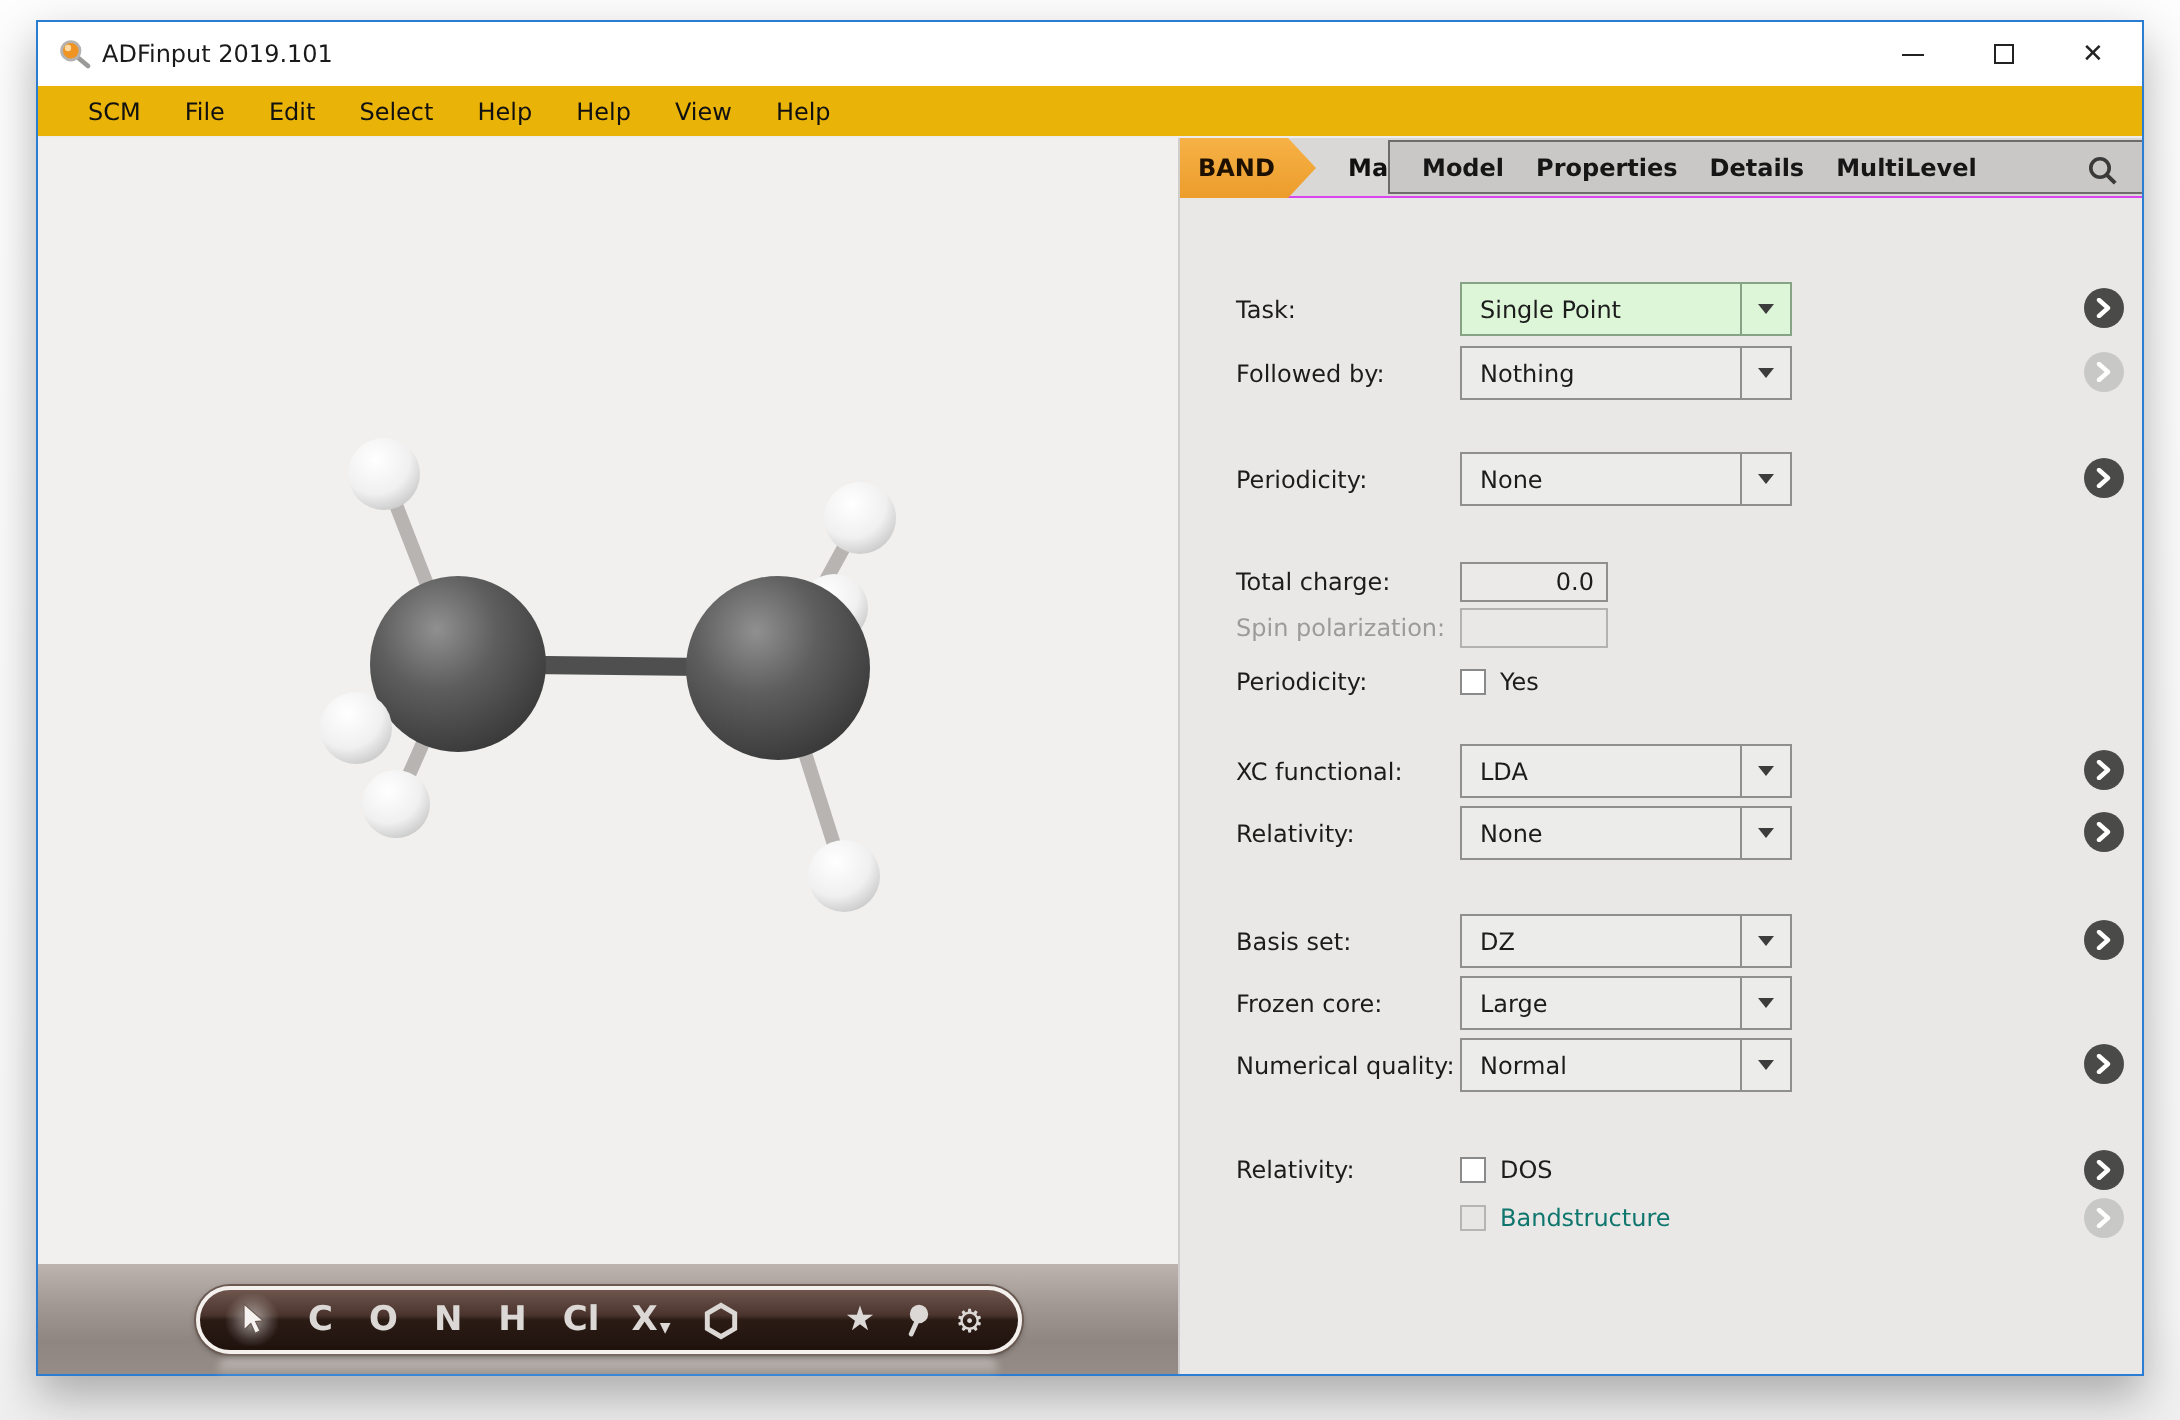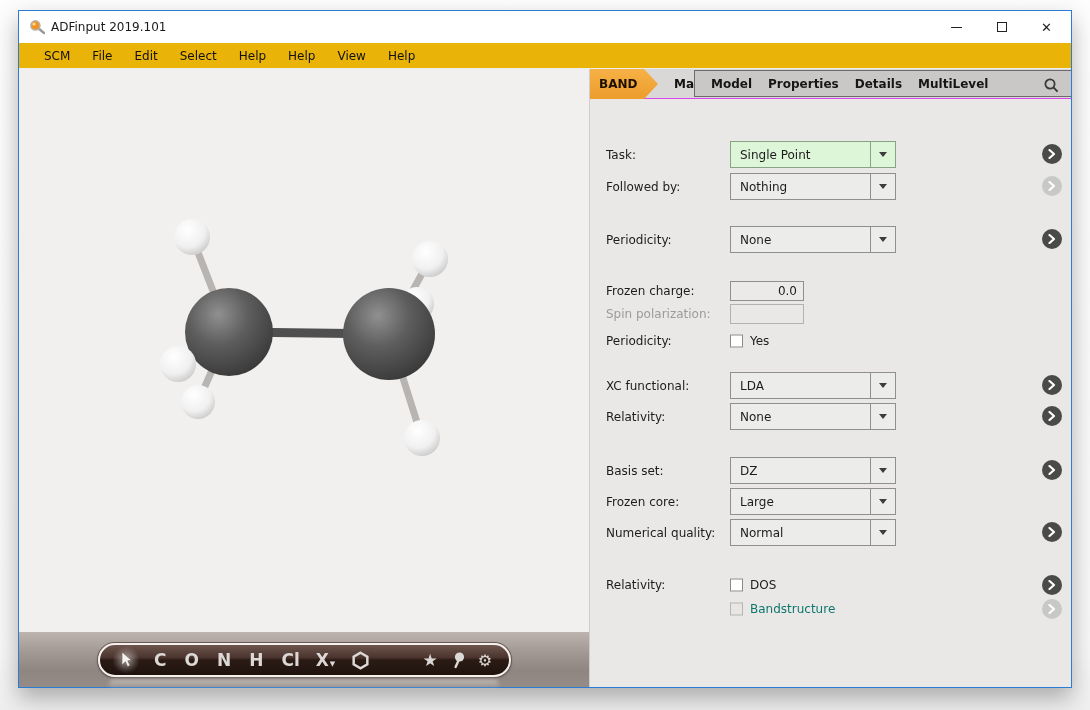--- a/index.html
+++ b/index.html
@@ -68,21 +68,21 @@
     padding:0 10px; font-size:12px; font-weight:bold; color:#111; }
   .tabbox { position:absolute; left:104px; right:0; top:1px; bottom:1px;
     background:#c9c8c6; border:1px solid #6d6c6a; border-right:none;
     display:flex; align-items:center; padding-left:8px; }
   .tabbox .tab { padding:0 8px; font-size:12px; font-weight:bold; color:#161616; }
   .search-btn { position:absolute; right:9px; top:3px; width:22px; height:22px;
     display:flex; align-items:center; justify-content:center; }
 
   .form { position:relative; flex:1; font-size:12px; color:#1c1c1c; }
   .row { position:absolute; left:0; right:0; height:27px; }
-  .rowlabel { position:absolute; left:16px; top:50%; transform:translateY(-50%); }
+  .rowlabel { position:absolute; left:28px; top:50%; transform:translateY(-50%); }
   .rowlabel.disabled { color:#9b9b9b; }
   .dd { position:absolute; left:140px; top:0; width:166px; height:27px;
     background:#ececeb; border:1px solid #8f8f8f; }
   .dd .val { position:absolute; left:9px; top:50%; transform:translateY(-50%); }
   .dd .ddarrow { position:absolute; right:0; top:0; width:25px; height:100%;
     border-left:1px solid #8f8f8f; display:flex; align-items:center; justify-content:center; }
   .tri { width:0; height:0; border-left:4px solid transparent; border-right:4px solid transparent;
     border-top:5px solid #3c3c3c; }
   .dd.green { background:#ddf6d8; border-color:#86a386;padding-left:16px; }
   .dd.green .ddarrow { border-left-color:#86a386; }
@@ -267,21 +267,21 @@
               </span>
           </div>
           <div class="arrowbtn">
             <svg width="8" height="10" viewBox="0 0 8 10">
                 <path d="M1.5 1 L6 5 L1.5 9" fill="none" stroke="#fff" stroke-width="2.2" stroke-linecap="round" stroke-linejoin="round"></path>
               </svg>
           </div>
         </div>
 
         <div class="row" style="top:182px;height:20px">
-          <span class="rowlabel">Frozen charge:</span>
+          <span class="rowlabel">Total charge:</span>
           <div class="textinput">0.0</div>
         </div>
 
         <div class="row" style="top:205px;height:20px">
           <span class="rowlabel disabled">Spin polarization:</span>
           <div class="textinput disabled"></div>
         </div>
 
         <div class="row" style="top:232px;height:20px">
           <span class="rowlabel">Periodicity:</span>

